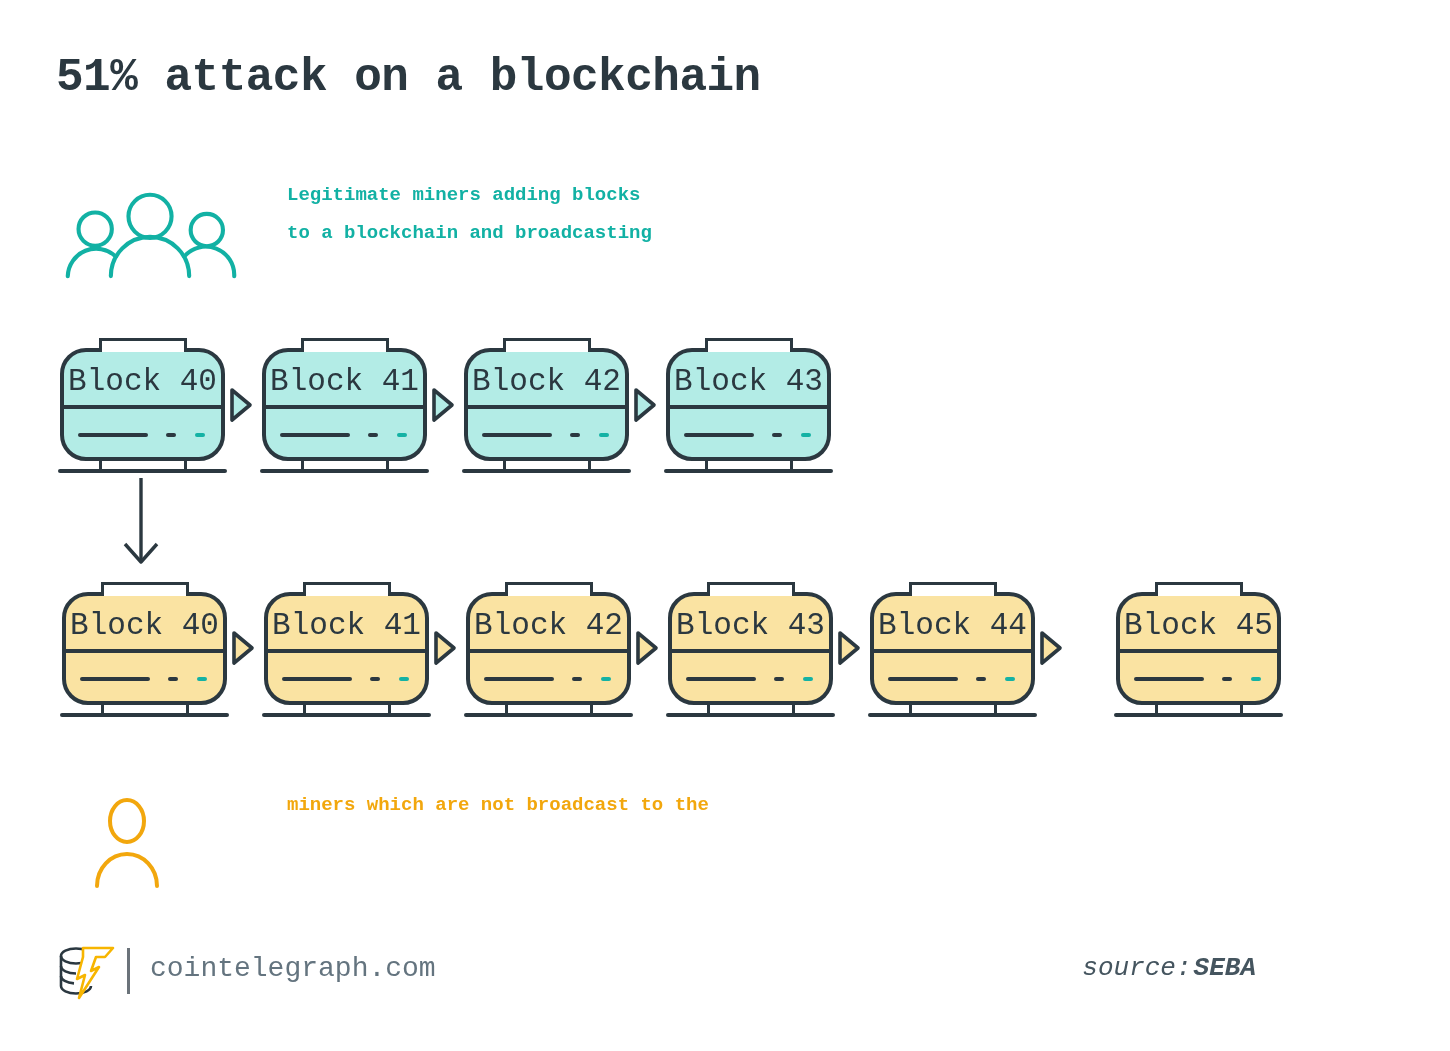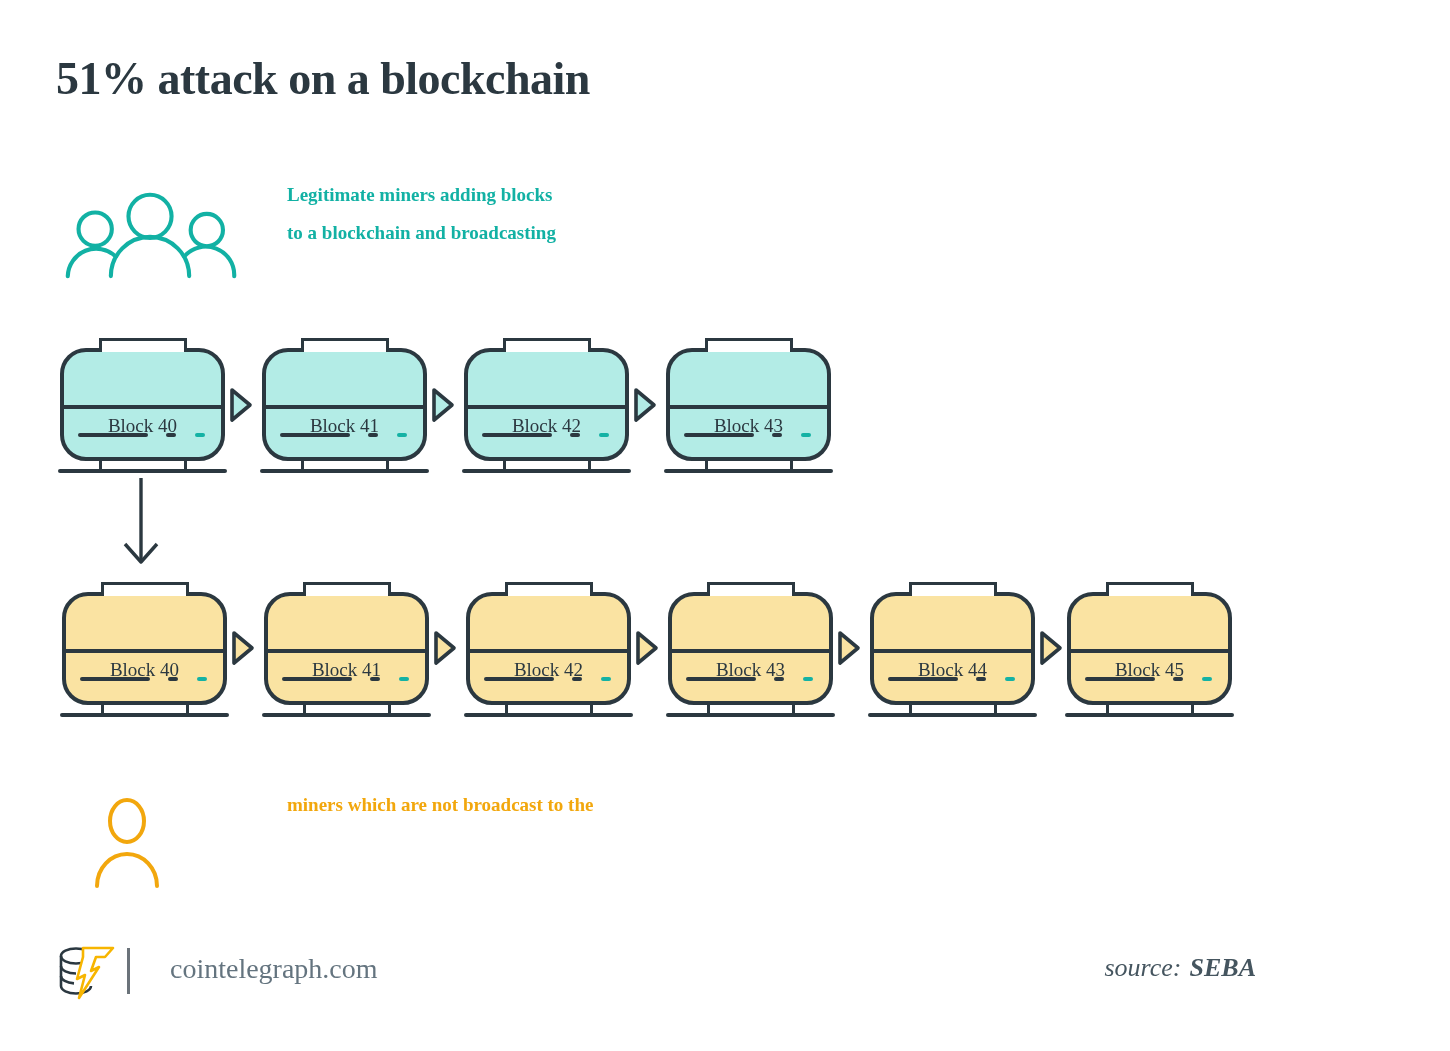--- a/index.html
+++ b/index.html
@@ -1,18 +1,18 @@
 <!DOCTYPE html>
 <html><head>
 <meta charset="utf-8">
 <style>
   html,body{margin:0;padding:0;background:#fff;}
   .page{
     position:relative;width:1314px;height:1051px;background:#ffffff;
-    font-family:Liberation Serif, serif;overflow:hidden;
+    font-family:Liberation Mono, monospace;overflow:hidden;
   }
   
   .title{
     position:absolute;left:56px;top:52px;margin:0;
     font-size:46px;font-weight:700;letter-spacing:-0.5px;color:#2B3840;
   }
   
   .caption{position:absolute;left:287px;font-size:19px;font-weight:700;line-height:38px;}
   .caption.teal{top:176px;color:#12B1A4;}
   .caption.amber{top:786px;color:#F2A70D;}
@@ -25,42 +25,42 @@
   }
   .block.teal-fill{background:#B3ECE6;}
   .block.amber-fill{background:#FAE3A2;}
   .handle{
     position:absolute;top:-14px;left:50%;transform:translateX(-50%);
     width:88px;height:14px;box-sizing:border-box;background:#fff;
     border:3.5px solid #2B3840;border-bottom:none;
   }
   .blabel{
     position:absolute;top:10px;left:0;right:0;text-align:center;
-    font-size:19px;line-height:40px;color:#2B3840;font-weight:400;margin-top:44px;
+    font-size:31px;line-height:40px;color:#2B3840;font-weight:400;
   }
   .divider{position:absolute;top:53px;left:-4px;right:-4px;height:4px;background:#2B3840;}
   .line-long{position:absolute;top:81px;left:14px;width:70px;height:4px;background:#2B3840;border-radius:2px;}
   .dash{position:absolute;top:81px;left:102px;width:10px;height:4px;background:#2B3840;border-radius:2px;}
   .dash.accent{left:131px;background:#14B2A4;}
   .foot{
     position:absolute;bottom:-12px;left:50%;transform:translateX(-50%);
     width:88px;height:12px;box-sizing:border-box;
     border-left:3.5px solid #2B3840;border-right:3.5px solid #2B3840;
   }
   .base{position:absolute;left:-6px;right:-6px;bottom:-16px;height:4px;background:#2B3840;border-radius:2px;}
   
   .chev{position:absolute;width:24px;height:38px;}
   .chev polygon{stroke:#2B3840;stroke-width:3.6;stroke-linejoin:round;}
   .chev.teal-fill polygon{fill:#B3ECE6;}
   .chev.amber-fill polygon{fill:#FAE3A2;}
   
   .footer-divider{position:absolute;left:127px;top:948px;width:3px;height:46px;background:#6B737A;}
-  .site{position:absolute;left:150px;top:953px;font-size:28px;color:#64747F;margin-left:20px;}
+  .site{position:absolute;left:150px;top:953px;font-size:28px;color:#64747F;}
   .source{position:absolute;right:58px;top:953px;font-size:26px;font-style:italic;color:#45555F;}
-  .source .src-label{font-weight:400;margin-right:8px;}
+  .source .src-label{font-weight:400;margin-right:2px;}
   .source .src-value{font-weight:700;}
 </style>
 </head>
 <body>
 
 <div class="page">
 
   <h1 class="title">51% attack on a blockchain</h1>
 
   <svg class="icon-abs" style="left:60px;top:186px;width:182px;height:94px;" viewBox="0 0 178 96" fill="none" stroke="#12B1A4" stroke-width="4.2" stroke-linecap="round">
@@ -198,21 +198,21 @@
     <div class="line-long"></div>
     <div class="dash"></div>
     <div class="dash accent"></div>
     <div class="foot"></div>
     <div class="base"></div>
   </div>
   <svg class="chev amber-fill" style="left:1039px;top:629px;" viewBox="0 0 24 38">
       <polygon points="3,4 21,19 3,34"></polygon>
     </svg>
 
-  <div class="block amber-fill" style="left:1067px;top:592px;">
+  <div class="block amber-fill" style="left:1116px;top:592px;">
     <div class="handle"></div>
     <div class="blabel">Block 45</div>
     <div class="divider"></div>
     <div class="line-long"></div>
     <div class="dash"></div>
     <div class="dash accent"></div>
     <div class="foot"></div>
     <div class="base"></div>
   </div>
 

